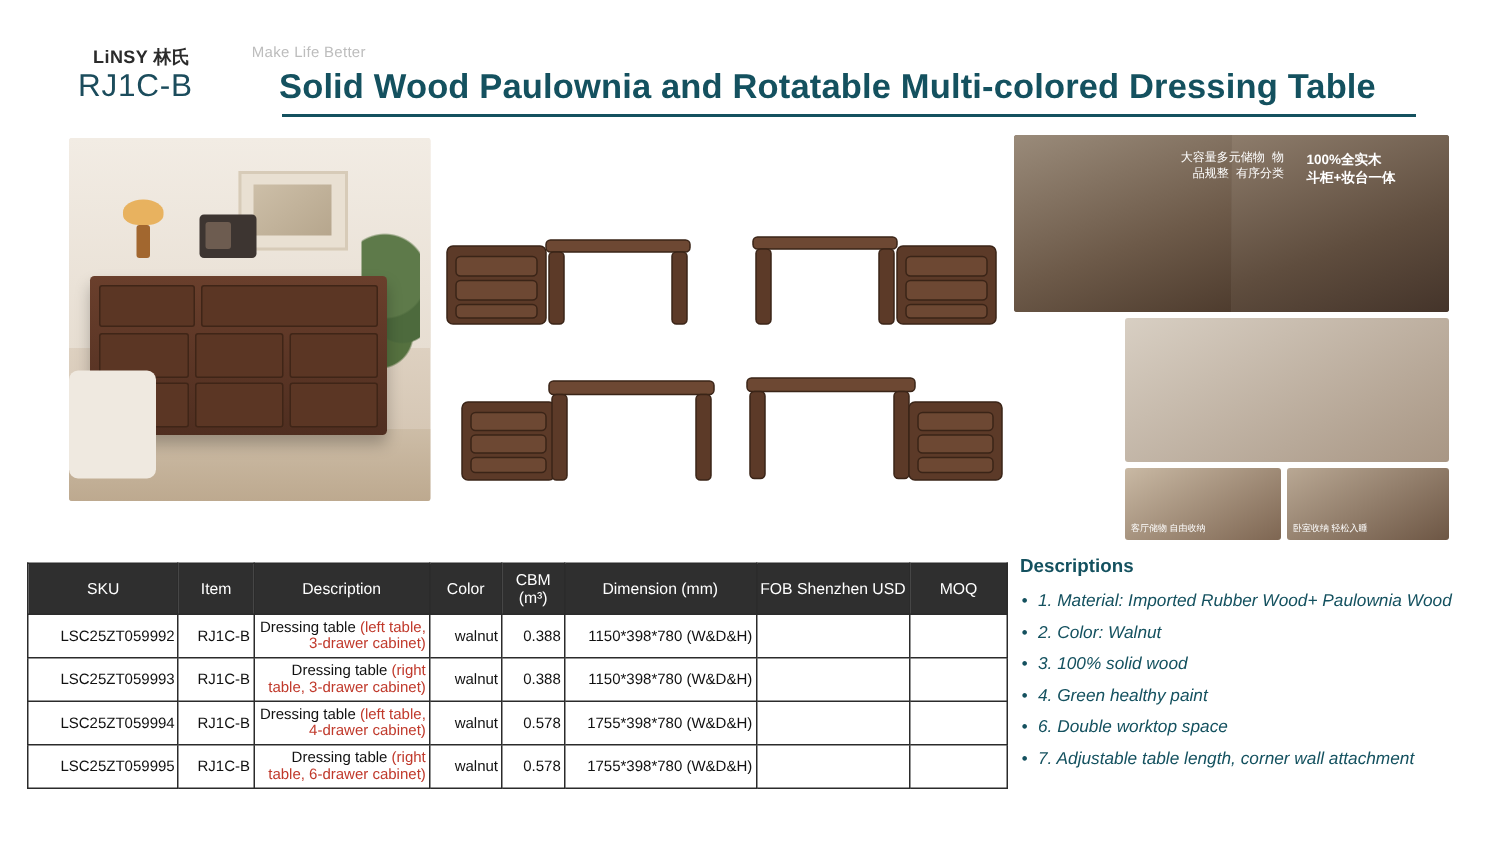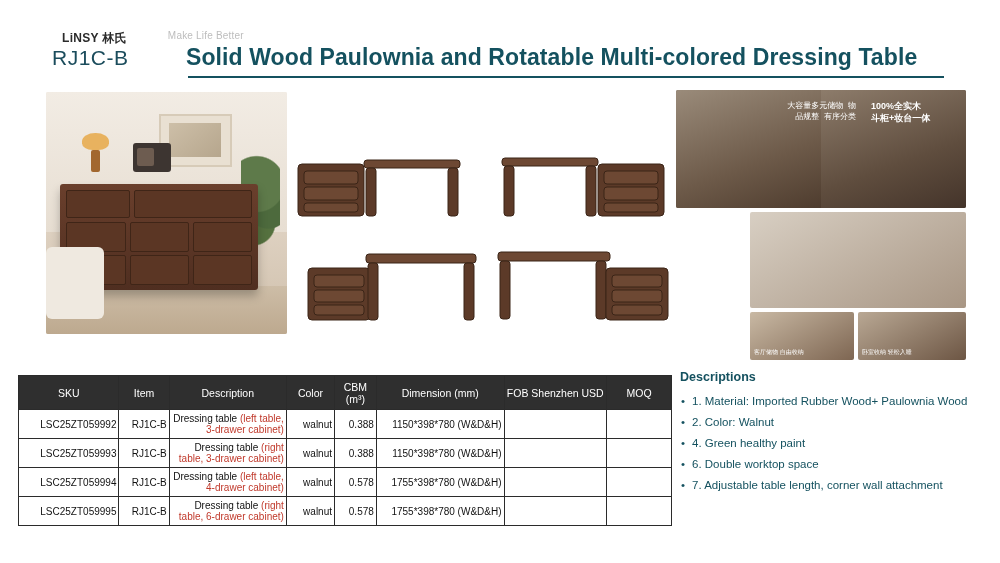--- a/index.html
+++ b/index.html
@@ -208,20 +208,21 @@
     margin-bottom: 7px;
   }
   .desc-list { list-style: none; margin: 0; padding: 0; }
   .desc-list li {
     position: relative;
     padding-left: 12px;
     font-size: 11.5px;
     line-height: 20px;
     color: #14515f;
     margin-bottom: 1px;
+    font-style: italic;
   }
   .desc-list li:before {
     content: "\2022";
     position: absolute; left: 1px; top: 0;
     color: #14515f;
   }
 </style>
 </head>
 <body>
 
@@ -393,19 +394,20 @@
         <td></td>
       </tr>
     </tbody>
   </table>
 
   <div class="desc-block">
     <div class="desc-title">Descriptions</div>
     <ul class="desc-list">
       <li>1. Material: Imported Rubber Wood+ Paulownia Wood</li>
       <li>2. Color: Walnut</li>
+      <li>3. 100% solid wood</li>
       <li>4. Green healthy paint</li>
       <li>6. Double worktop space</li>
       <li>7. Adjustable table length, corner wall attachment</li>
     </ul>
   </div>
 
 </div>
 
 </body></html>

